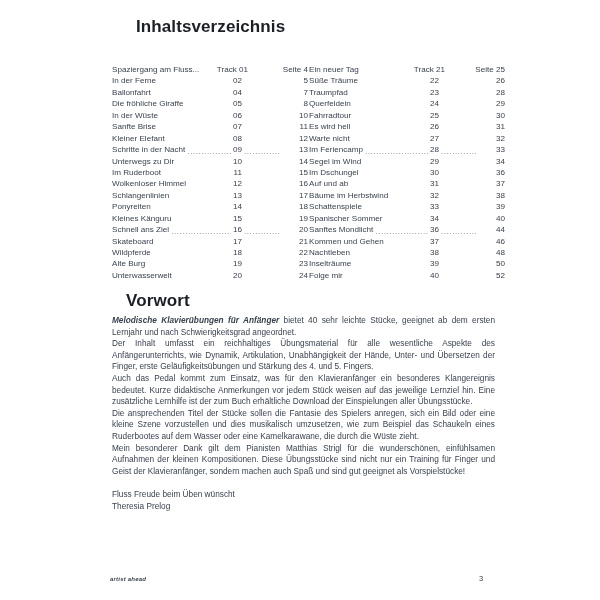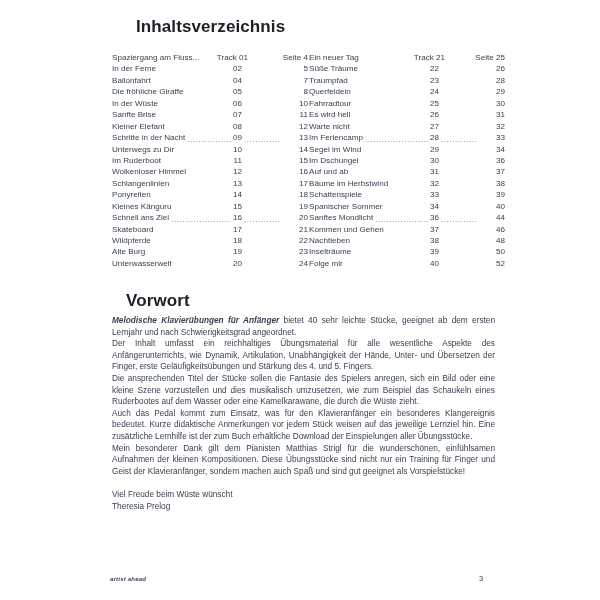--- a/index.html
+++ b/index.html
@@ -42,21 +42,21 @@
 
   #vorwort-heading {
     position: absolute;
     left: 126px;
     top: 291px;
   }
 
   
   .toc-block {
     position: absolute;
-    top: 52px;
+    top: 64px;
     font-size: 8.1px;
     line-height: 11.45px;
     color: #3a4250;
   }
   #toc-col-left  { left: 112px; width: 196px; }
   #toc-col-right { left: 309px; width: 196px; }
 
   .toc-row {
     display: flex;
     align-items: baseline;
@@ -440,23 +440,23 @@
         <span class="toc-leader2"></span>
         <span class="toc-page">52</span>
       </div>
     </div>
 
   <div class="section-heading" id="vorwort-heading">Vorwort</div>
 
   <div id="vorwort-body">
     <p><span class="lead-title">Melodische Klavierübungen für Anfänger</span><span> bietet 40 sehr leichte Stücke, geeignet ab dem ersten Lernjahr und nach Schwierigkeitsgrad angeordnet.</span></p>
     <p>Der Inhalt umfasst ein reichhaltiges Übungsmaterial für alle wesentliche Aspekte des Anfängerunterrichts, wie Dynamik, Artikulation, Unabhängigkeit der Hände, Unter- und Übersetzen der Finger, erste Geläufigkeitsübungen und Stärkung des 4. und 5. Fingers.</p>
+    <p>Auch das Pedal kommt zum Einsatz, was für den Klavieranfänger ein besonderes Klangereignis bedeutet. Kurze didaktische Anmerkungen vor jedem Stück weisen auf das jeweilige Lernziel hin. Eine zusätzliche Lernhilfe ist der zum Buch erhältliche Download der Einspielungen aller Übungsstücke.</p>
     <p>Die ansprechenden Titel der Stücke sollen die Fantasie des Spielers anregen, sich ein Bild oder eine kleine Szene vorzustellen und dies musikalisch umzusetzen, wie zum Beispiel das Schaukeln eines Ruderbootes auf dem Wasser oder eine Kamelkarawane, die durch die Wüste zieht.</p>
-    <p>Auch das Pedal kommt zum Einsatz, was für den Klavieranfänger ein besonderes Klangereignis bedeutet. Kurze didaktische Anmerkungen vor jedem Stück weisen auf das jeweilige Lernziel hin. Eine zusätzliche Lernhilfe ist der zum Buch erhältliche Download der Einspielungen aller Übungsstücke.</p>
     <p>Mein besonderer Dank gilt dem Pianisten Matthias Strigl für die wunderschönen, einfühlsamen Aufnahmen der kleinen Kompositionen. Diese Übungsstücke sind nicht nur ein Training für Finger und Geist der Klavieranfänger, sondern machen auch Spaß und sind gut geeignet als Vorspielstücke!</p>
-    <p class="closing">Viel Freude beim Wüste wünscht</p>
+    <p class="closing">Fluss Freude beim Üben wünscht</p>
     <p>Theresia Prelog</p>
   </div>
 
   <div id="footer-logo">artist ahead</div>
   <div id="footer-page-number">3</div>
 
 </div>
 
 </body></html>

